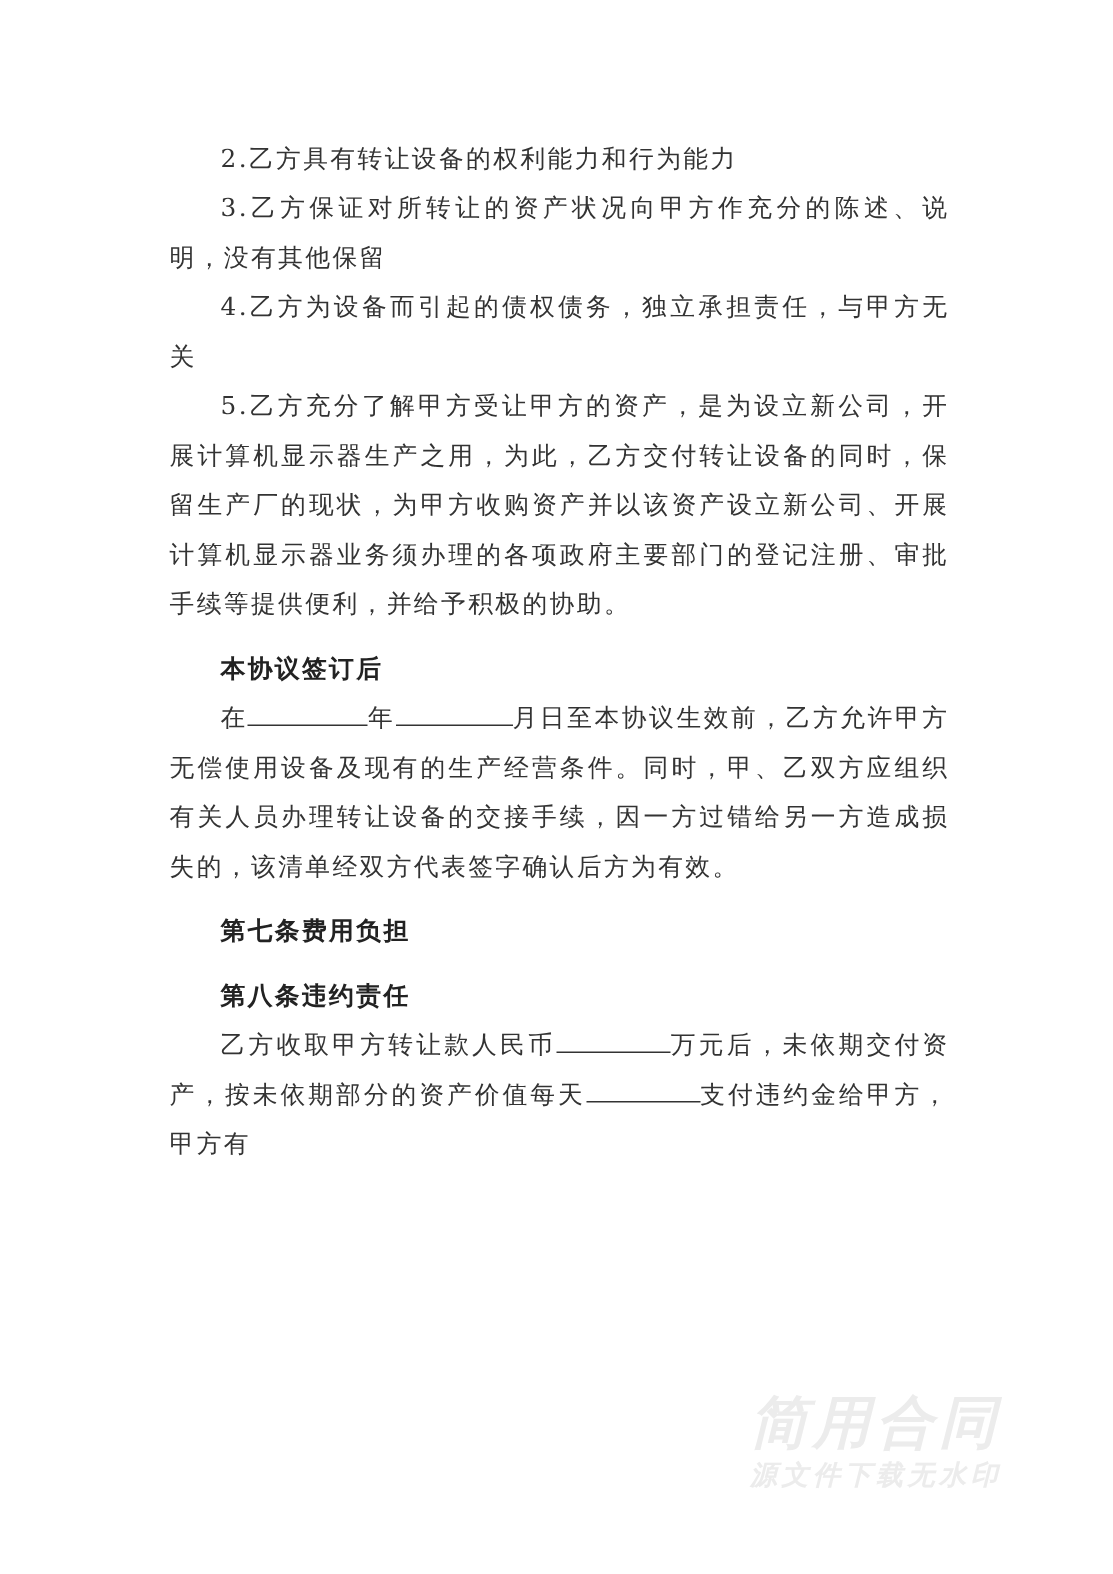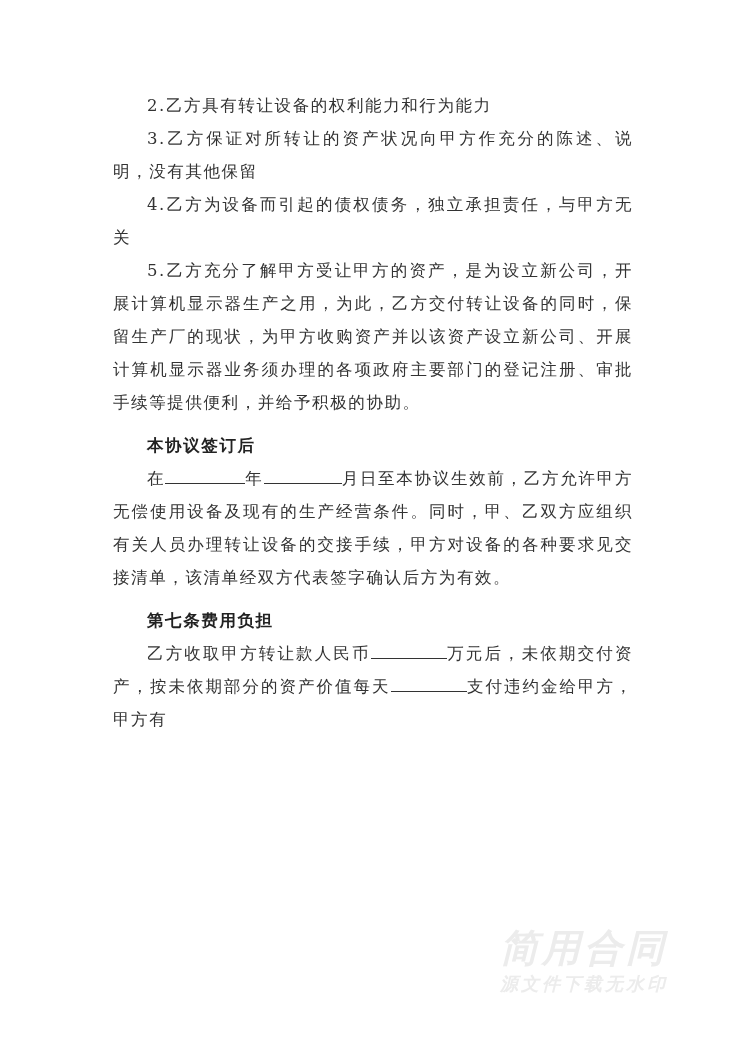--- a/index.html
+++ b/index.html
@@ -19,23 +19,24 @@
 </head>
 <body>
 
 <div class="page">
   <p class="indent">2.乙方具有转让设备的权利能力和行为能力</p>
   <p class="indent gap">3.乙方保证对所转让的资产状况向甲方作充分的陈述、说明，没有其他保留</p>
   <p class="indent gap">4.乙方为设备而引起的债权债务，独立承担责任，与甲方无关</p>
   <p class="indent gap">5.乙方充分了解甲方受让甲方的资产，是为设立新公司，开展计算机显示器生产之用，为此，乙方交付转让设备的同时，保留生产厂的现状，为甲方收购资产并以该资产设立新公司、开展计算机显示器业务须办理的各项政府主要部门的登记注册、审批手续等提供便利，并给予积极的协助。</p>
 
   <p class="heading">本协议签订后</p>
-  <p class="indent gap"><span>在</span><span class="blank b1"></span><span>年</span><span class="blank b2"></span><span>月日至本协议生效前，乙方允许甲方无偿使用设备及现有的生产经营条件。同时，甲、乙双方应组织有关人员办理转让设备的交接手续，甲方对设备的各种要求见交接清单，该清单经双方代表签字确认后方为有效。</span></p>
+  <p class="indent gap"><span>在</span><span class="blank b1"></span><span>年</span><span class="blank b2"></span><span>月日至本协议生效前，乙方允许甲方无偿使用设备及现有的生产经营条件。同时，甲、乙双方应组织有关人员办理转让设备的交接手续，因一方过错给另一方造成损失的，该清单经双方代表签字确认后方为有效。</span></p>
 
   <p class="heading">第七条费用负担</p>
 
+  <p class="heading">第八条违约责任</p>
   <p class="indent gap"><span>乙方收取甲方转让款人民币</span><span class="blank b3"></span><span>万元后，未依期交付资产，按未依期部分的资产价值每天</span><span class="blank b4"></span><span>支付违约金给甲方，甲方有</span></p>
 </div>
 
 <div class="wm">
   <div class="wm1">简用合同</div>
   <div class="wm2">源文件下载无水印</div>
 </div>
 
 </body></html>

